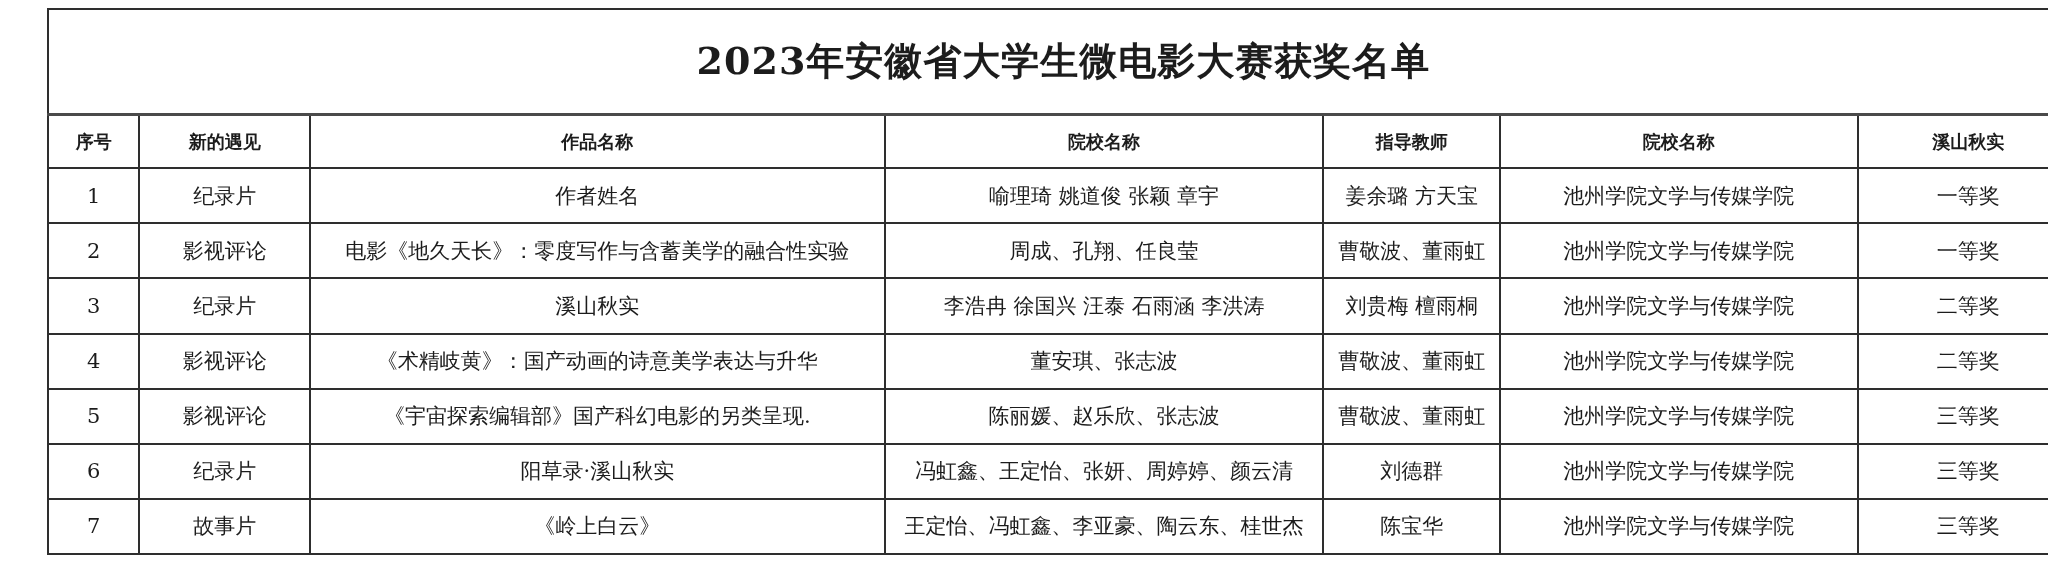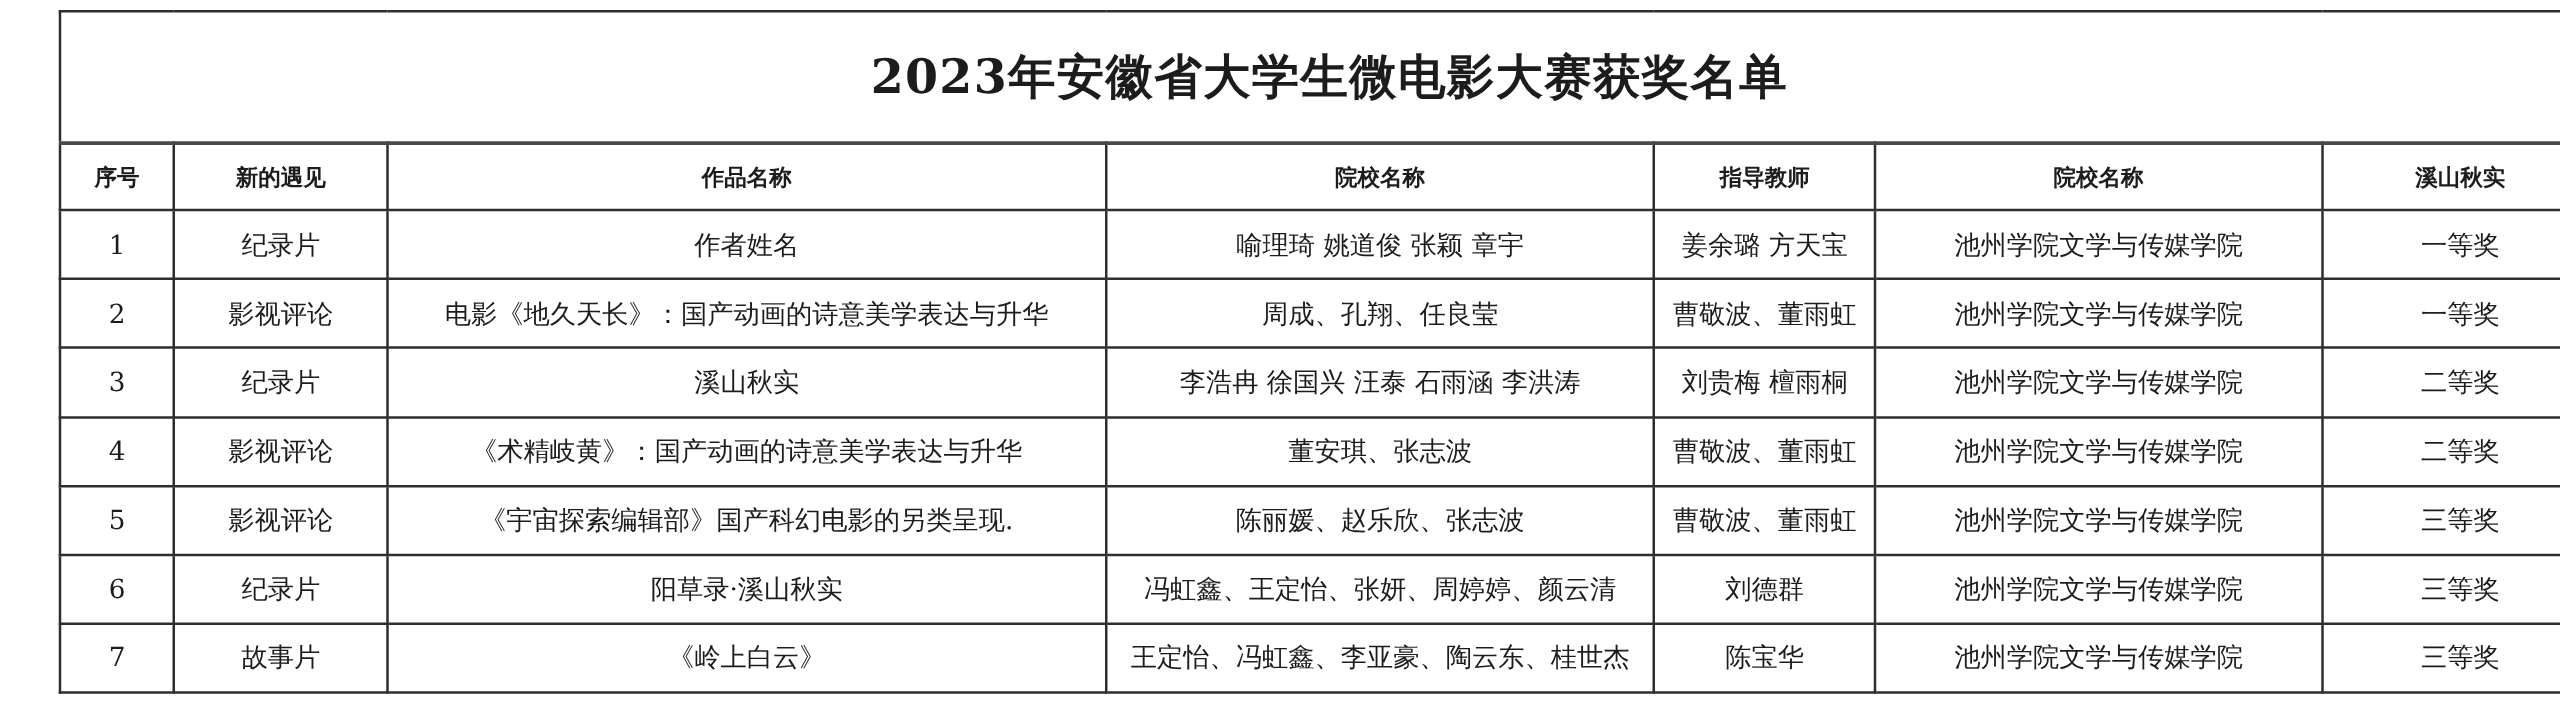--- a/index.html
+++ b/index.html
@@ -83,21 +83,21 @@
         <td>纪录片</td>
         <td>作者姓名</td>
         <td>喻理琦 姚道俊 张颖 章宇</td>
         <td>姜余璐 方天宝</td>
         <td>池州学院文学与传媒学院</td>
         <td>一等奖</td>
       </tr>
       <tr class="data-row">
         <td>2</td>
         <td>影视评论</td>
-        <td>电影《地久天长》：国产动画的诗意美学表达与升华</td>
+        <td>电影《地久天长》：零度写作与含蓄美学的融合性实验</td>
         <td>周成、孔翔、任良莹</td>
         <td>曹敬波、董雨虹</td>
         <td>池州学院文学与传媒学院</td>
         <td>一等奖</td>
       </tr>
       <tr class="data-row">
         <td>3</td>
         <td>纪录片</td>
         <td>溪山秋实</td>
         <td>李浩冉 徐国兴 汪泰 石雨涵 李洪涛</td>

